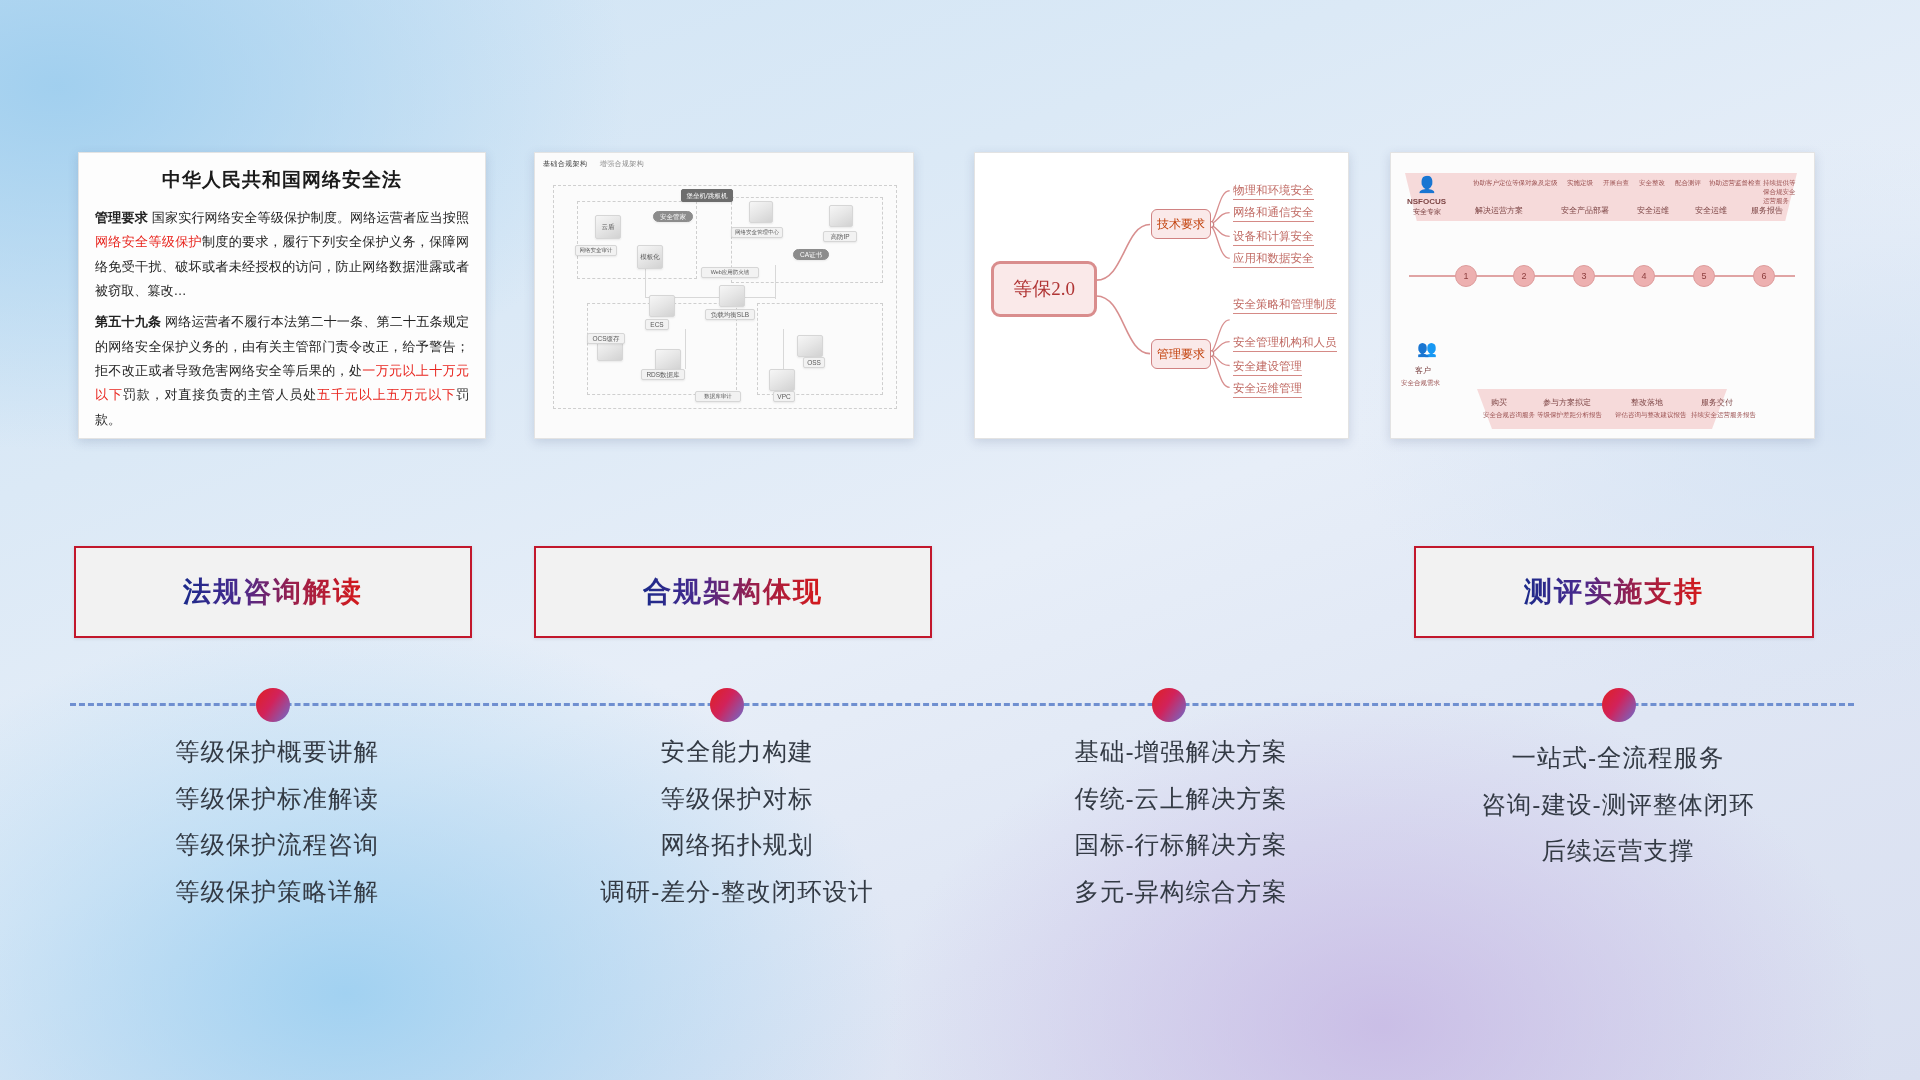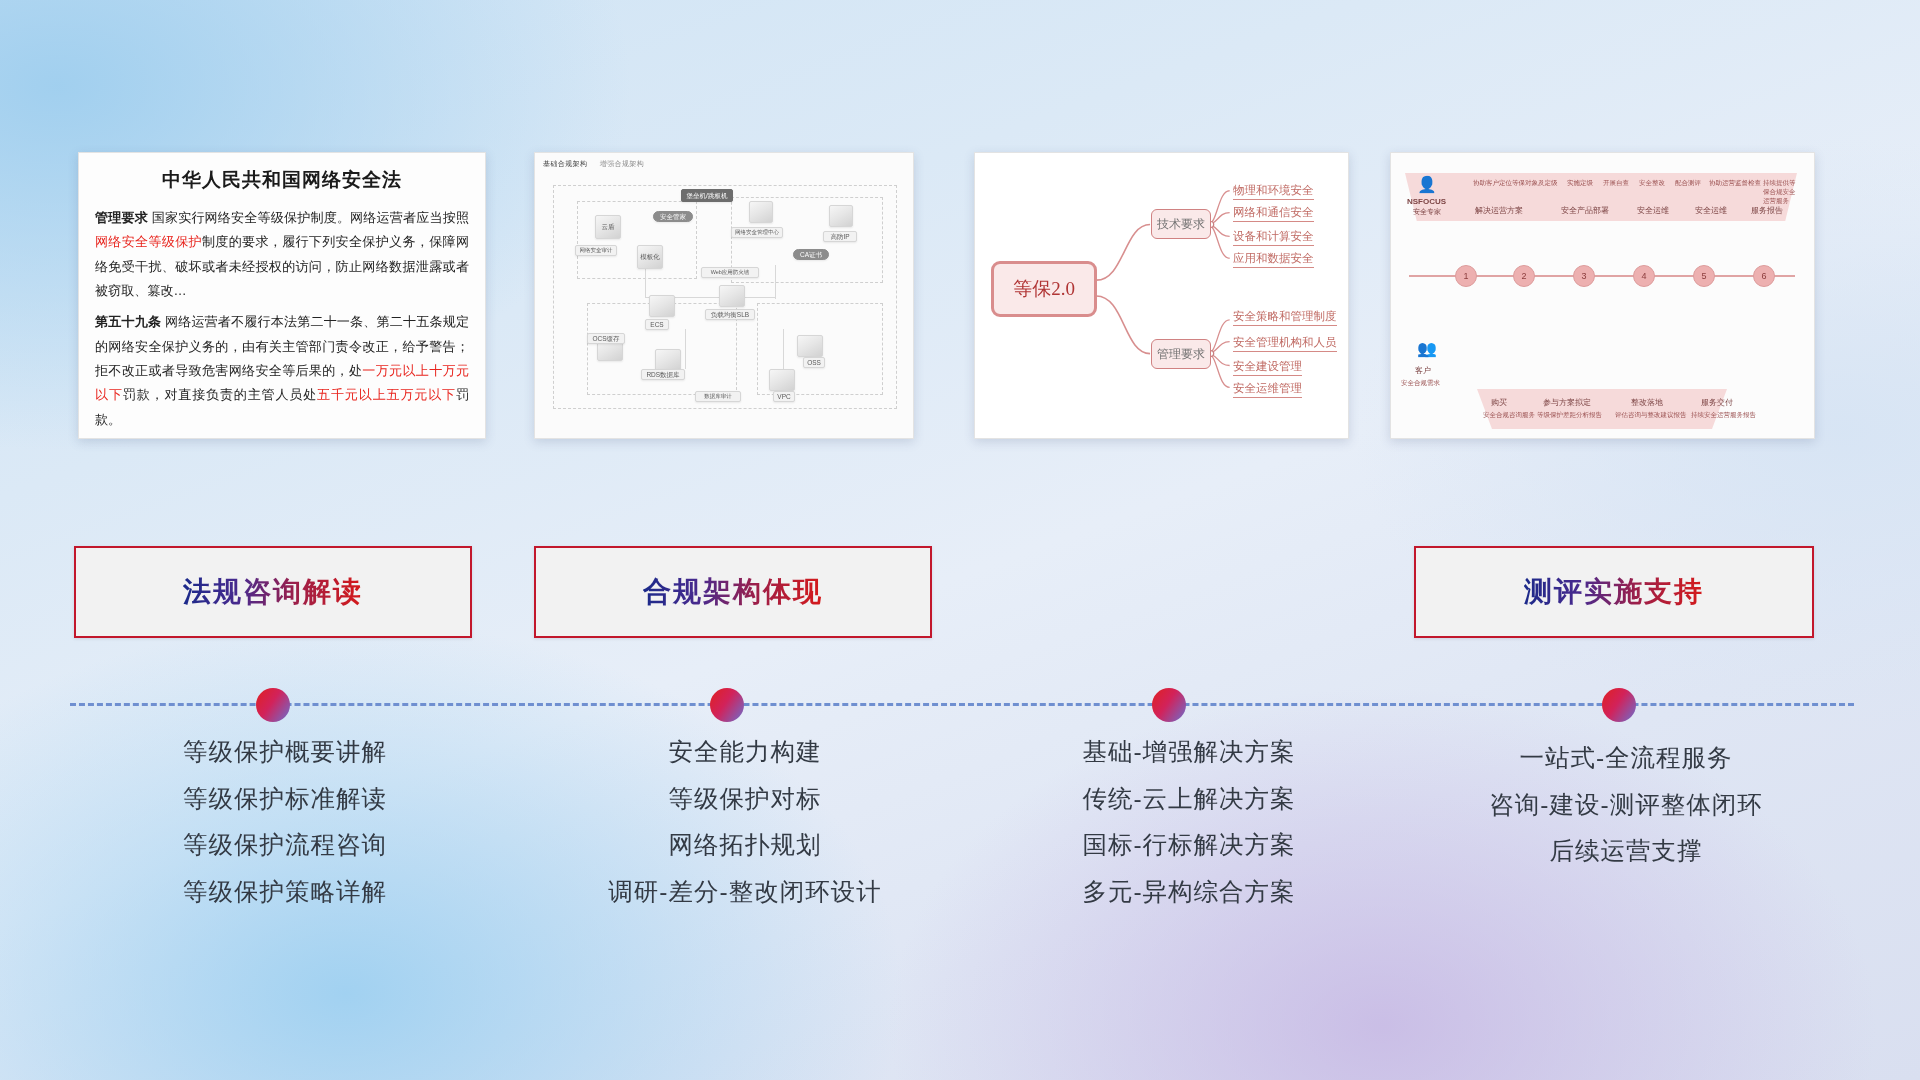--- a/index.html
+++ b/index.html
@@ -65,21 +65,21 @@
   
   .mind { position: relative; width: 100%; height: 100%; background:#fff; }
   .mm-root {
     position: absolute; left: 16px; top: 108px; width: 106px; height: 56px;
     background: #fae9e9; border: 3px solid #d98d8d; border-radius: 9px;
     display: flex; align-items: center; justify-content: center;
     color: #b03535; font-size: 19px; font-family: "Liberation Serif", serif;
   }
   .mm-b {
     position:absolute; background:#fae9e9; border:1.4px solid #d08282; border-radius:6px;
-    color:#737373; font-size:12px; font-family:"Liberation Serif", serif;
+    color:#c2410c; font-size:12px; font-family:"Liberation Serif", serif;
     display:flex; align-items:center; justify-content:center;
   }
   .mm-leaf {
     position:absolute; color:#c06a63; font-size:11.5px; font-family:"Liberation Serif", serif;
     white-space:nowrap; border-bottom:1.4px solid #d58a86; padding-bottom:1px;
   }
   .mm-svg { position:absolute; inset:0; width:100%; height:100%; }
 
   
   .road { position:relative; width:100%; height:100%; background:#fcfcfc; }
@@ -132,21 +132,21 @@
   .tl-dot {
     position: absolute; top: 5px; width: 34px; height: 34px; border-radius: 50%;
     background: linear-gradient(125deg, #e02020 0%, #d2225a 45%, #6a6fd0 100%);
   }
   .d-1 { left: 256px; }
   .d-2 { left: 710px; }
   .d-3 { left: 1152px; }
   .d-4 { left: 1602px; }
 
   
-  .cols { position: absolute; top: 740px; left: 12px; width: 1864px; height: 220px; }
+  .cols { position: absolute; top: 740px; left: 4px; width: 1864px; height: 220px; }
   .col { position: absolute; top: 0; text-align: center; }
   .col p {
     font-size: 24.5px; color: #333a44; letter-spacing: 1px;
     line-height: 1; margin-bottom: 22px; white-space: nowrap;
   }
   .c-1 { left: 74px;   width: 398px; }
   .c-2 { left: 534px;  width: 398px; text-align: center; }
   .c-3 { left: 978px;  width: 398px; }
   .c-4 { left: 1414px; width: 400px; padding-top: 6px; }
 </style>
@@ -234,21 +234,21 @@
       <div class="mm-root">等保2.0</div>
 
       <div class="mm-b" style="left:176px;top:56px;width:60px;height:30px;">技术要求</div>
       <div class="mm-b" style="left:176px;top:186px;width:60px;height:30px;">管理要求</div>
 
       <div class="mm-leaf" style="left:258px;top:30px;">物理和环境安全</div>
       <div class="mm-leaf" style="left:258px;top:52px;">网络和通信安全</div>
       <div class="mm-leaf" style="left:258px;top:76px;">设备和计算安全</div>
       <div class="mm-leaf" style="left:258px;top:98px;">应用和数据安全</div>
 
-      <div class="mm-leaf" style="left:258px;top:156px;">安全策略和管理制度</div>
+      <div class="mm-leaf" style="left:258px;top:144px;">安全策略和管理制度</div>
       <div class="mm-leaf" style="left:258px;top:182px;">安全管理机构和人员</div>
       <div class="mm-leaf" style="left:258px;top:206px;">安全建设管理</div>
       <div class="mm-leaf" style="left:258px;top:228px;">安全运维管理</div>
     </div>
   </div>
 
   <div class="card card-4">
     <div class="road">
       <div class="road-band"></div>
       <div class="road-band2"></div>

